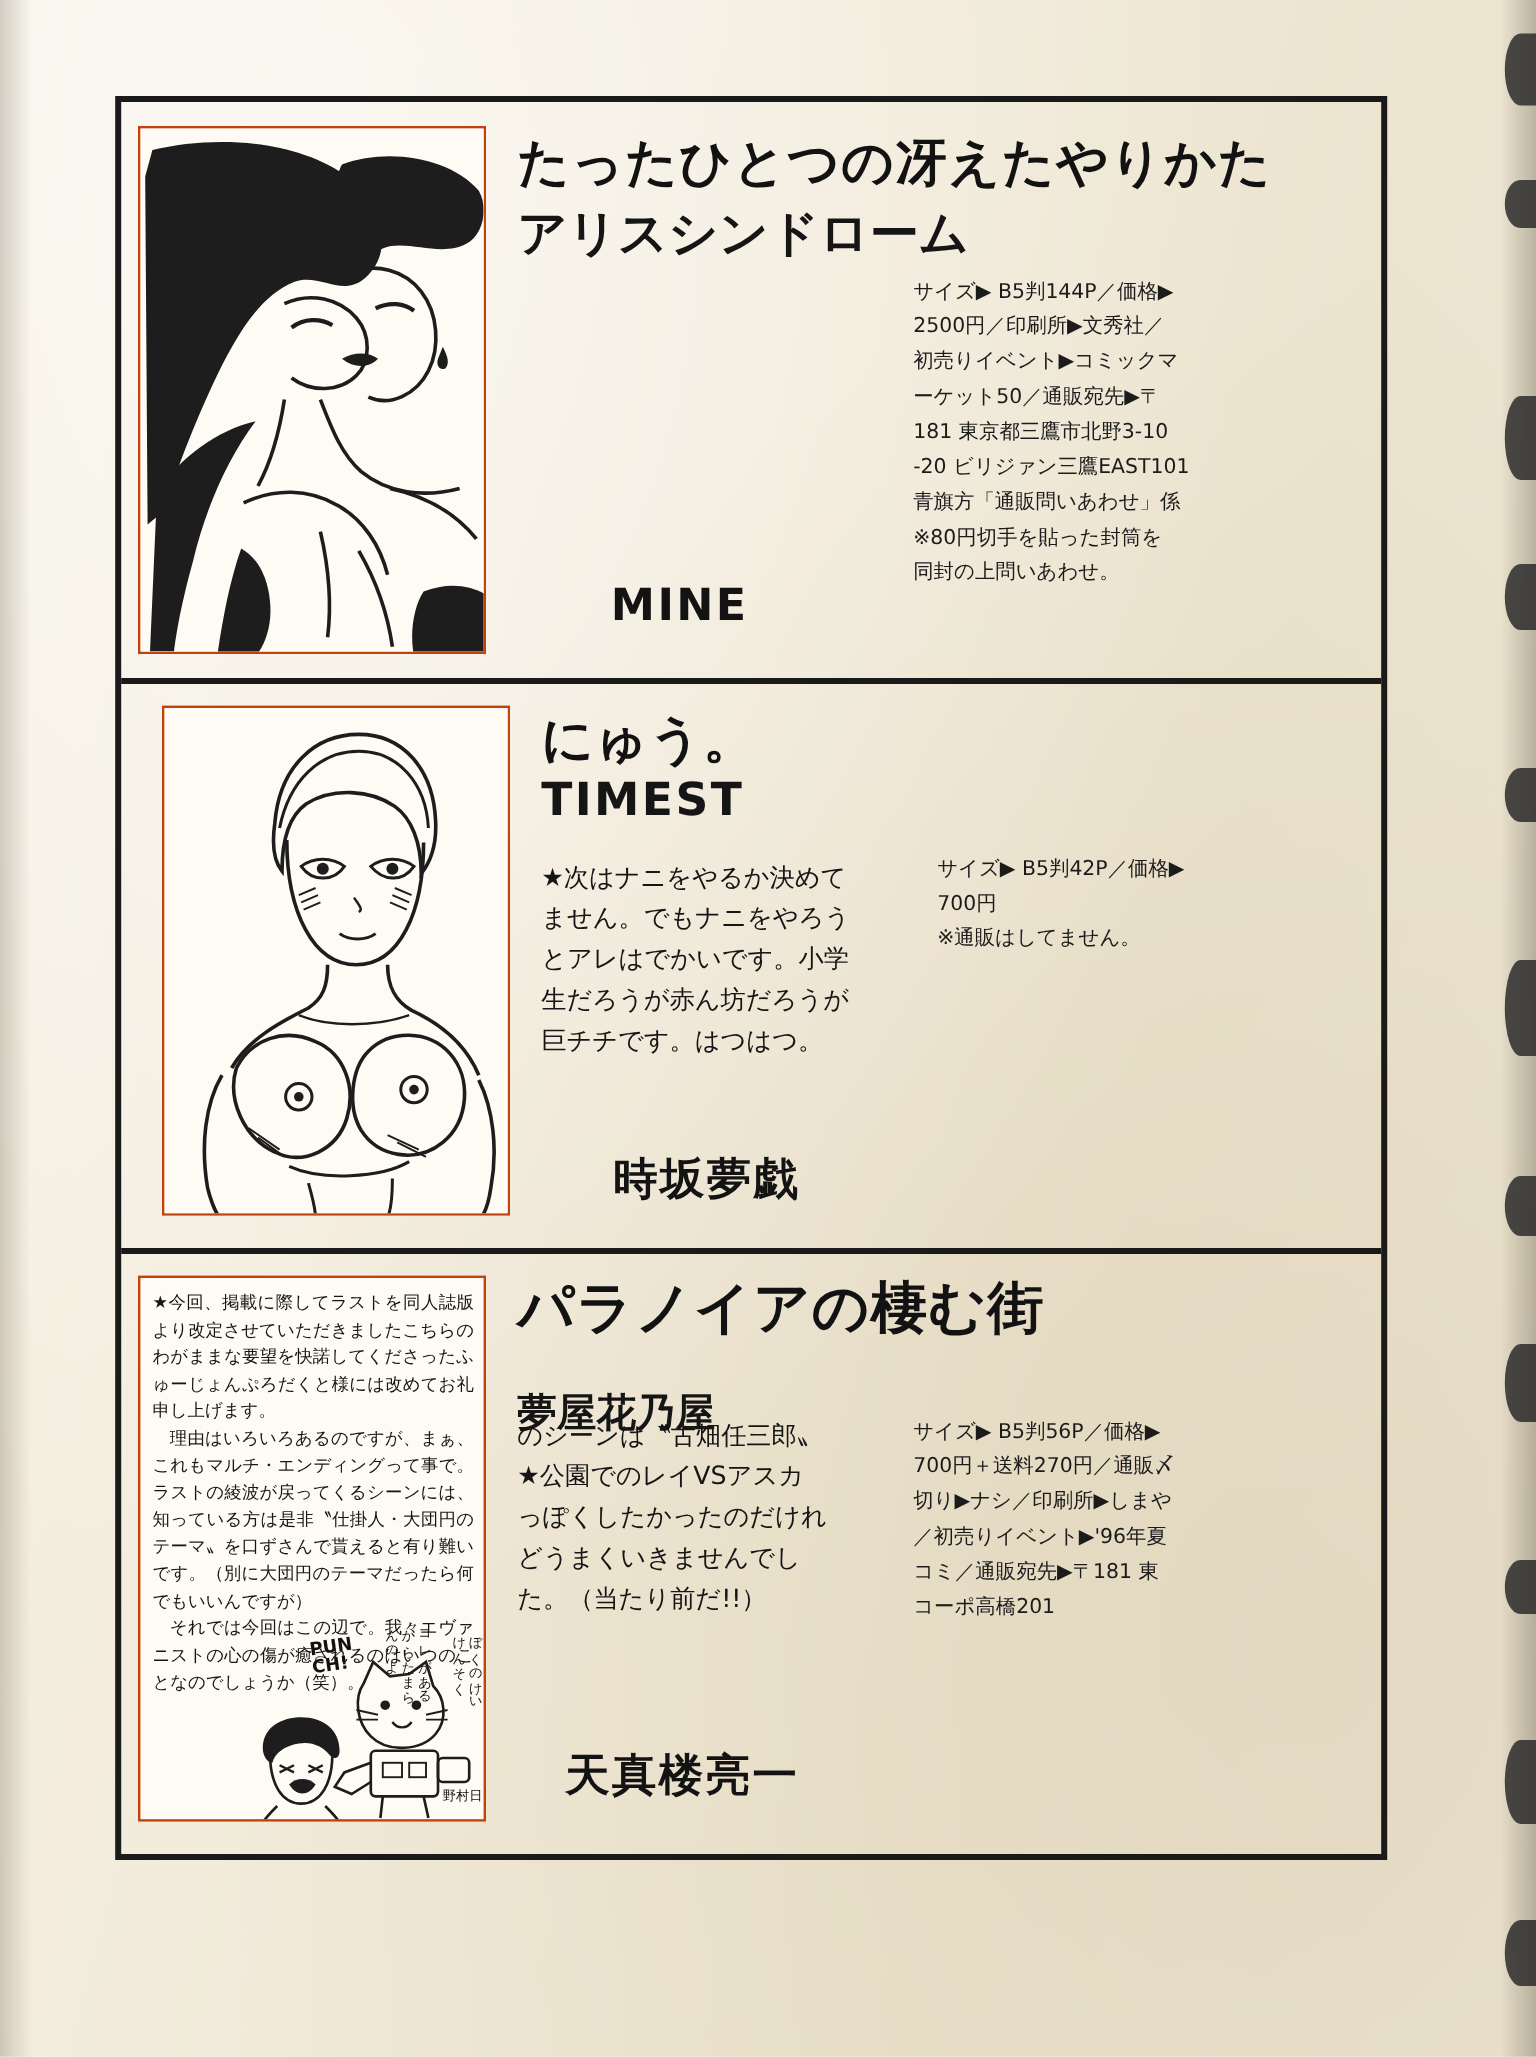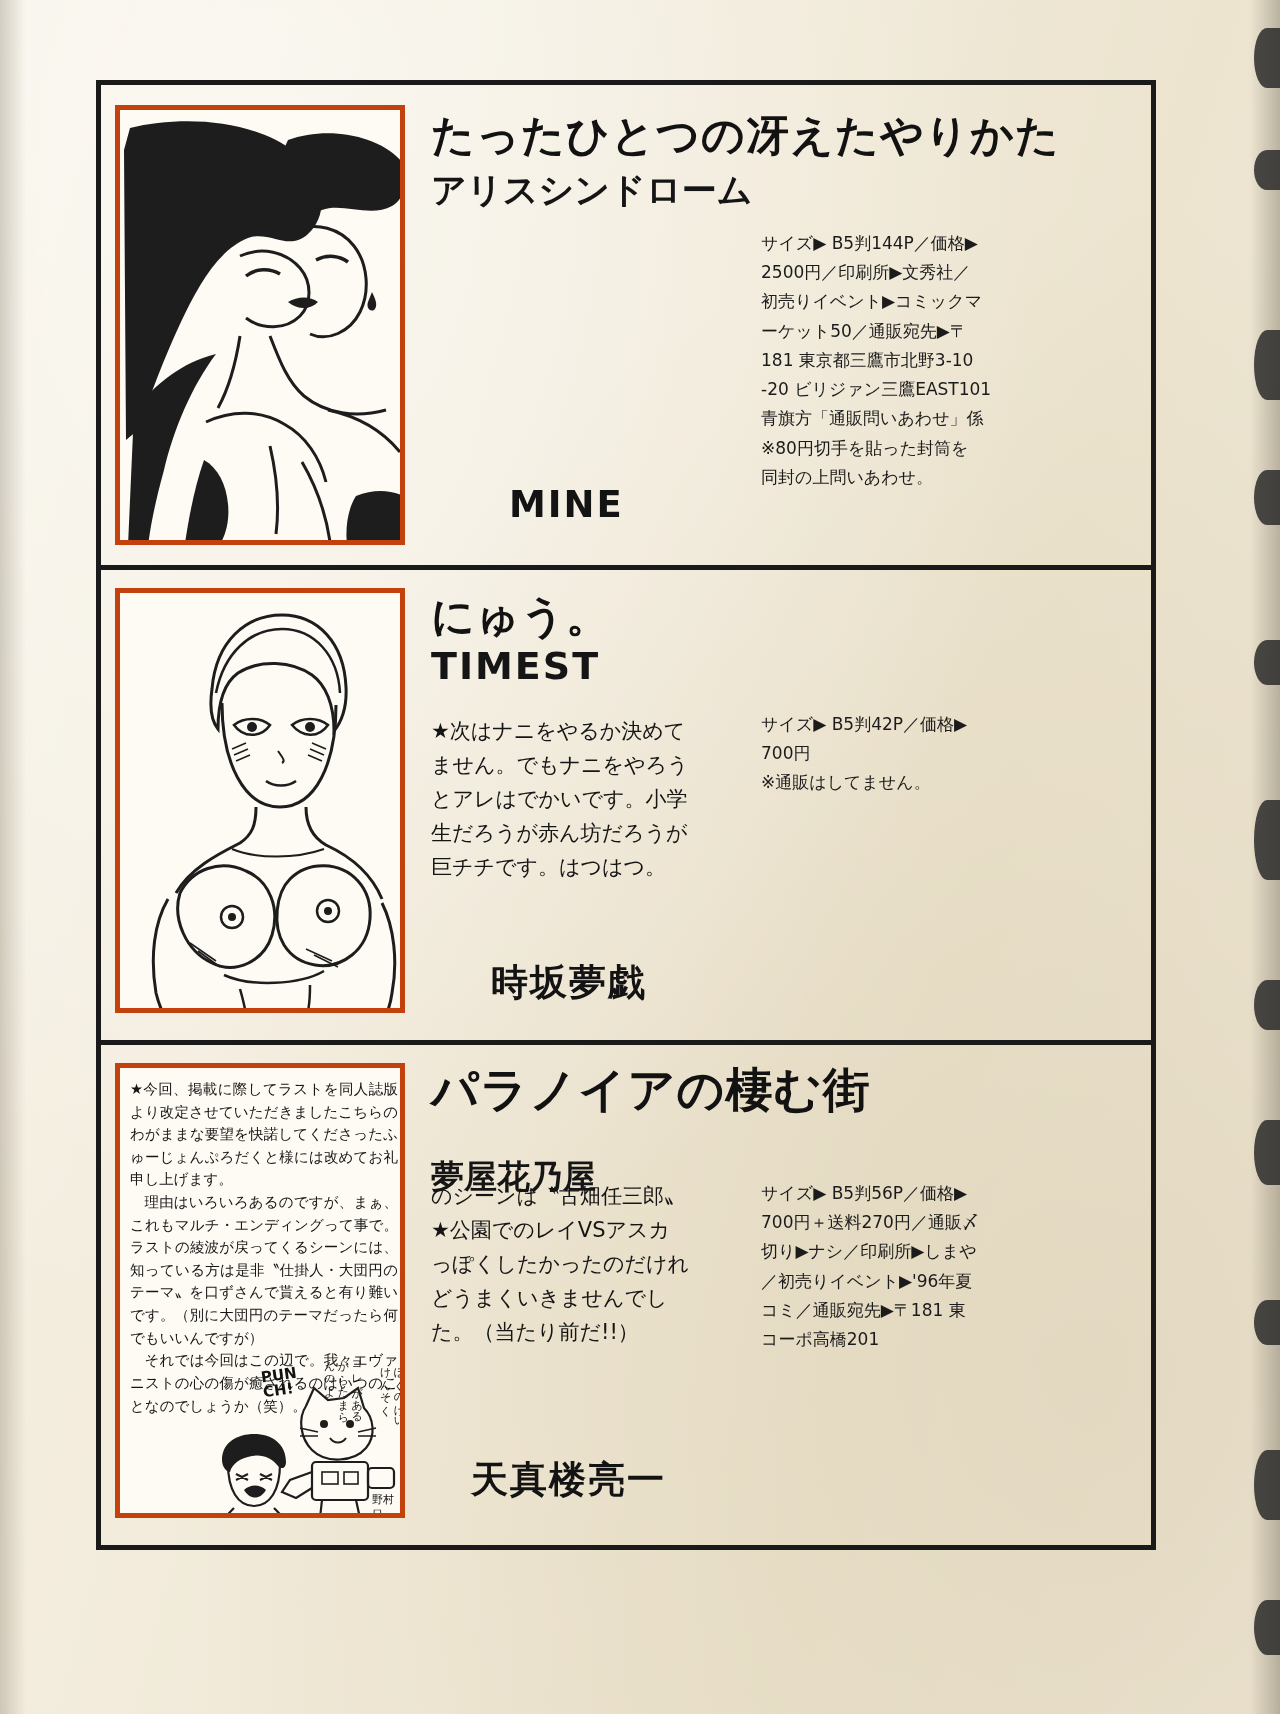--- a/index.html
+++ b/index.html
@@ -67,21 +67,21 @@
   .entry {
     position: absolute;
     left: 0;
     width: 100%;
     box-sizing: border-box;
   }
 
   
   .art-box {
     position: absolute;
-    border: 5px solid #c2410c;
+    border: 2px solid #c2410c;
     background: #fdfbf4;
     box-sizing: border-box;
     overflow: hidden;
   }
 
   .title-main {
     position: absolute;
     font-family: "DejaVu Sans", sans-serif;
     font-weight: bold;
     color: #121212;
@@ -203,38 +203,38 @@
         <path d="M208,300 C236,306 262,320 280,342" fill="none" stroke="#1d1d1d" stroke-width="3"></path>
         <path d="M150,336 C156,362 160,392 156,424" fill="none" stroke="#1d1d1d" stroke-width="3"></path>
         <path d="M182,352 C196,376 206,404 210,432" fill="none" stroke="#1d1d1d" stroke-width="3"></path>
 
         <path d="M236,386 C256,378 276,380 290,390 L290,440 L228,440 C224,420 228,398 236,386 Z" fill="#1d1d1d"></path>
         <path d="M84,350 C98,358 106,374 108,394 C110,414 104,430 96,440 L64,440 C68,412 74,378 84,350 Z" fill="#1d1d1d"></path>
       </svg>
     </div>
 
     <div class="title-main" style="left:330px;top:22px;font-size:43px;">たったひとつの冴えたやりかた</div>
-    <div class="title-sub" style="left:330px;top:82px;font-size:35px;font-family:Liberation Mono, monospace;">アリスシンドローム</div>
+    <div class="title-sub" style="left:330px;top:82px;font-size:41px;font-family:Liberation Mono, monospace;">アリスシンドローム</div>
 
     <div class="spec" style="left:660px;top:144px;width:330px;">
       <div>サイズ▶ B5判144P／価格▶</div>
       <div>2500円／印刷所▶文秀社／</div>
       <div>初売りイベント▶コミックマ</div>
       <div>ーケット50／通販宛先▶〒</div>
       <div>181 東京都三鷹市北野3-10</div>
       <div>-20 ビリジァン三鷹EAST101</div>
       <div>青旗方「通販問いあわせ」係</div>
       <div>※80円切手を貼った封筒を</div>
       <div>同封の上問いあわせ。</div>
     </div>
 
     <div class="circle-name" style="left:408px;top:398px;font-size:37px;">MINE</div>
   </div>
 
-  <div class="entry" style="top:485px;height:470px;">
+  <div class="entry" style="top:485px;height:470px;margin-left:20px;">
 
     <div class="art-box" style="left:14px;top:18px;width:290px;height:425px;">
       <svg viewBox="0 0 290 425" width="290" height="425">
         <rect x="0" y="0" width="290" height="425" fill="#fdfbf4"></rect>
 
         <path d="M92,96 C96,48 126,22 162,22 C198,22 224,50 226,94 C227,114 222,128 214,138 C214,112 206,92 192,82 C172,68 140,66 118,80 C104,90 98,110 98,136 C90,126 90,110 92,96 Z" fill="none" stroke="#1d1d1d" stroke-width="3"></path>
         <path d="M96,100 C104,60 130,36 162,36 C194,36 218,62 220,100" fill="none" stroke="#1d1d1d" stroke-width="2.5"></path>
 
         <path d="M102,110 C102,170 124,214 160,214 C196,214 216,170 216,112" fill="none" stroke="#1d1d1d" stroke-width="3"></path>
 

